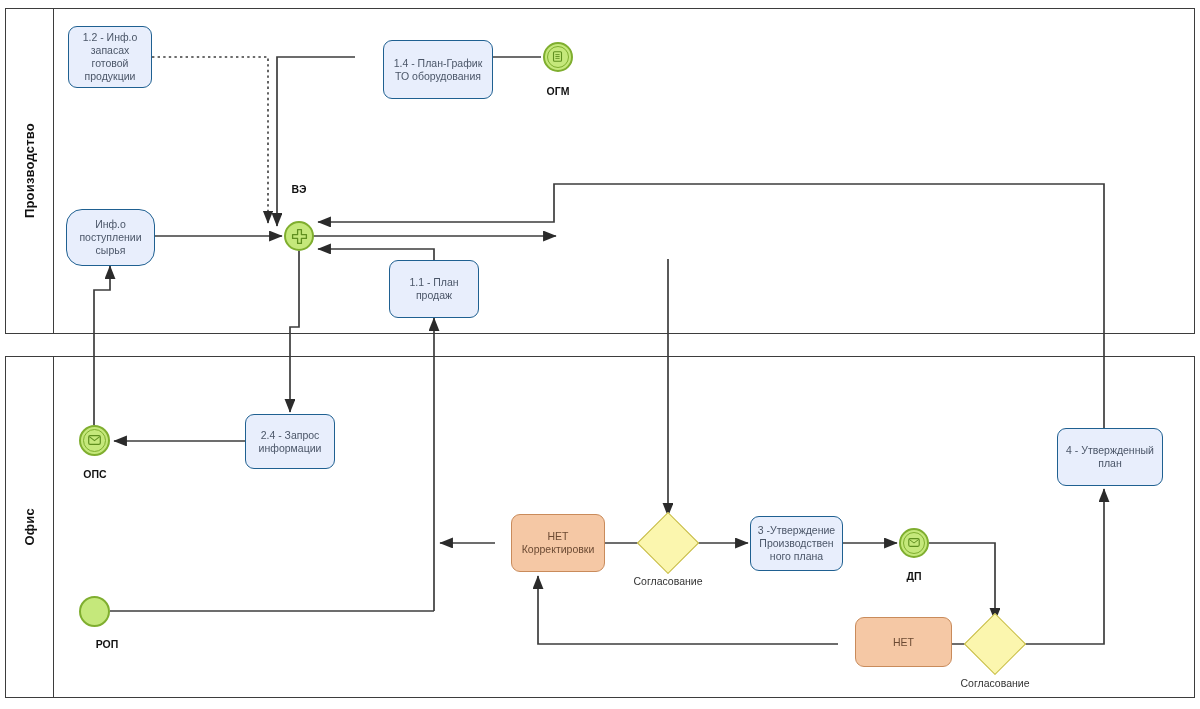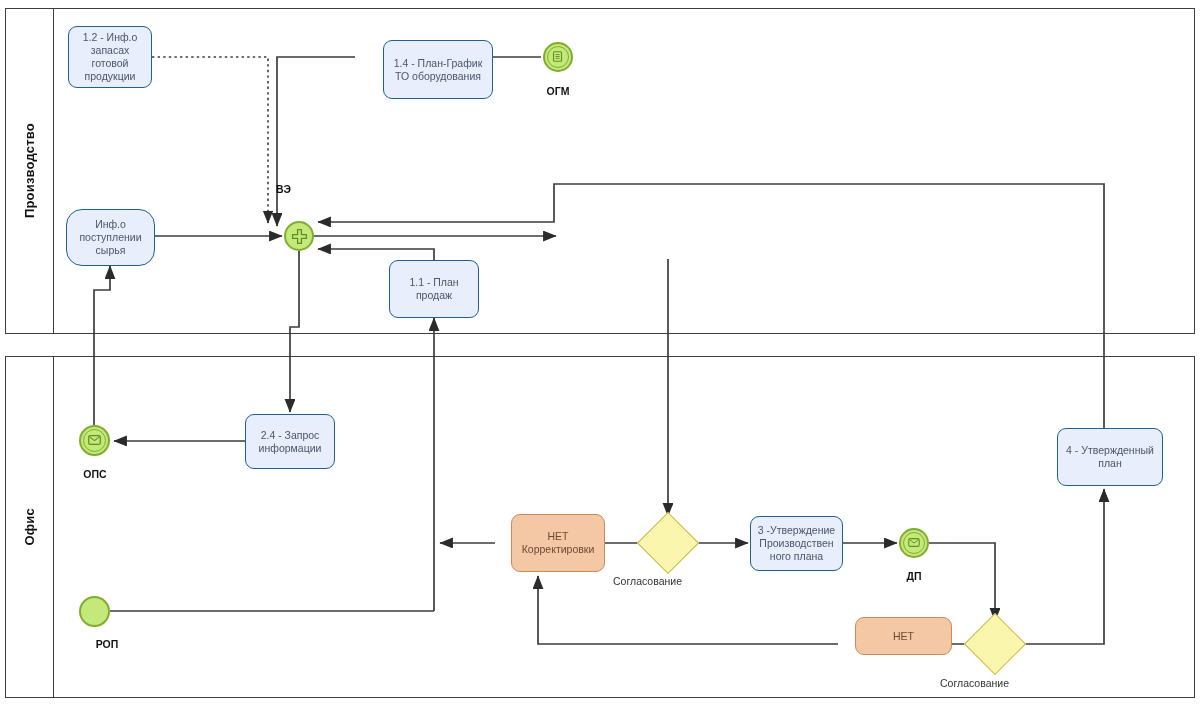--- a/index.html
+++ b/index.html
@@ -51,21 +51,21 @@
 
   
   .gw{position:absolute;}
   .gw .diamond{
     width:100%;height:100%;background:#fbf6ae;border:1.8px solid #c3b842;
     transform:rotate(45deg);box-sizing:border-box;
   }
   .gw.parallel{border-radius:50%;background:#c5e87b;border:2.2px solid #7fae2f;box-sizing:border-box;
     display:flex;align-items:center;justify-content:center;}
   .gw-label{
-    position:absolute;font-size:10.5px;color:#333;text-align:left;white-space:nowrap;
+    position:absolute;font-size:10.5px;color:#333;text-align:center;white-space:nowrap;
   }
   .gw-label.bold{font-weight:bold;color:#111;font-size:10.5px;}
 </style>
 </head>
 <body>
 
 <div id="canvas">
 
   <div class="lane" style="left:5px;top:8px;width:1190px;height:326px;">
     <div class="lane-header">
@@ -158,21 +158,21 @@
   </div>
 
   <div class="task orange" style="left:494px;top:514px;width:94px;height:58px;">
     <span>НЕТ Корректировки</span>
   </div>
 
   <div class="task blue" style="left:750px;top:516px;width:93px;height:55px;">
     <span>3 -Утверждение Производствен ного плана</span>
   </div>
 
-  <div class="task orange" style="left:838px;top:617px;width:97px;height:38px;">
+  <div class="task orange" style="left:838px;top:617px;width:97px;height:50px;">
     <span>НЕТ</span>
   </div>
 
   <div class="event" style="left:543px;top:42px;width:30px;height:30px;">
     <div class="inner-ring">
       <svg width="11" height="11" viewBox="0 0 11 11">
         <rect x="1.5" y="0.8" width="8" height="9.4" rx="1" fill="none" stroke="#5f8f1f" stroke-width="1.1"></rect>
         <line x1="3.4" y1="3.6" x2="7.6" y2="3.6" stroke="#5f8f1f" stroke-width="0.9"></line>
         <line x1="3.4" y1="5.5" x2="7.6" y2="5.5" stroke="#5f8f1f" stroke-width="0.9"></line>
         <line x1="3.4" y1="7.4" x2="7.6" y2="7.4" stroke="#5f8f1f" stroke-width="0.9"></line>

